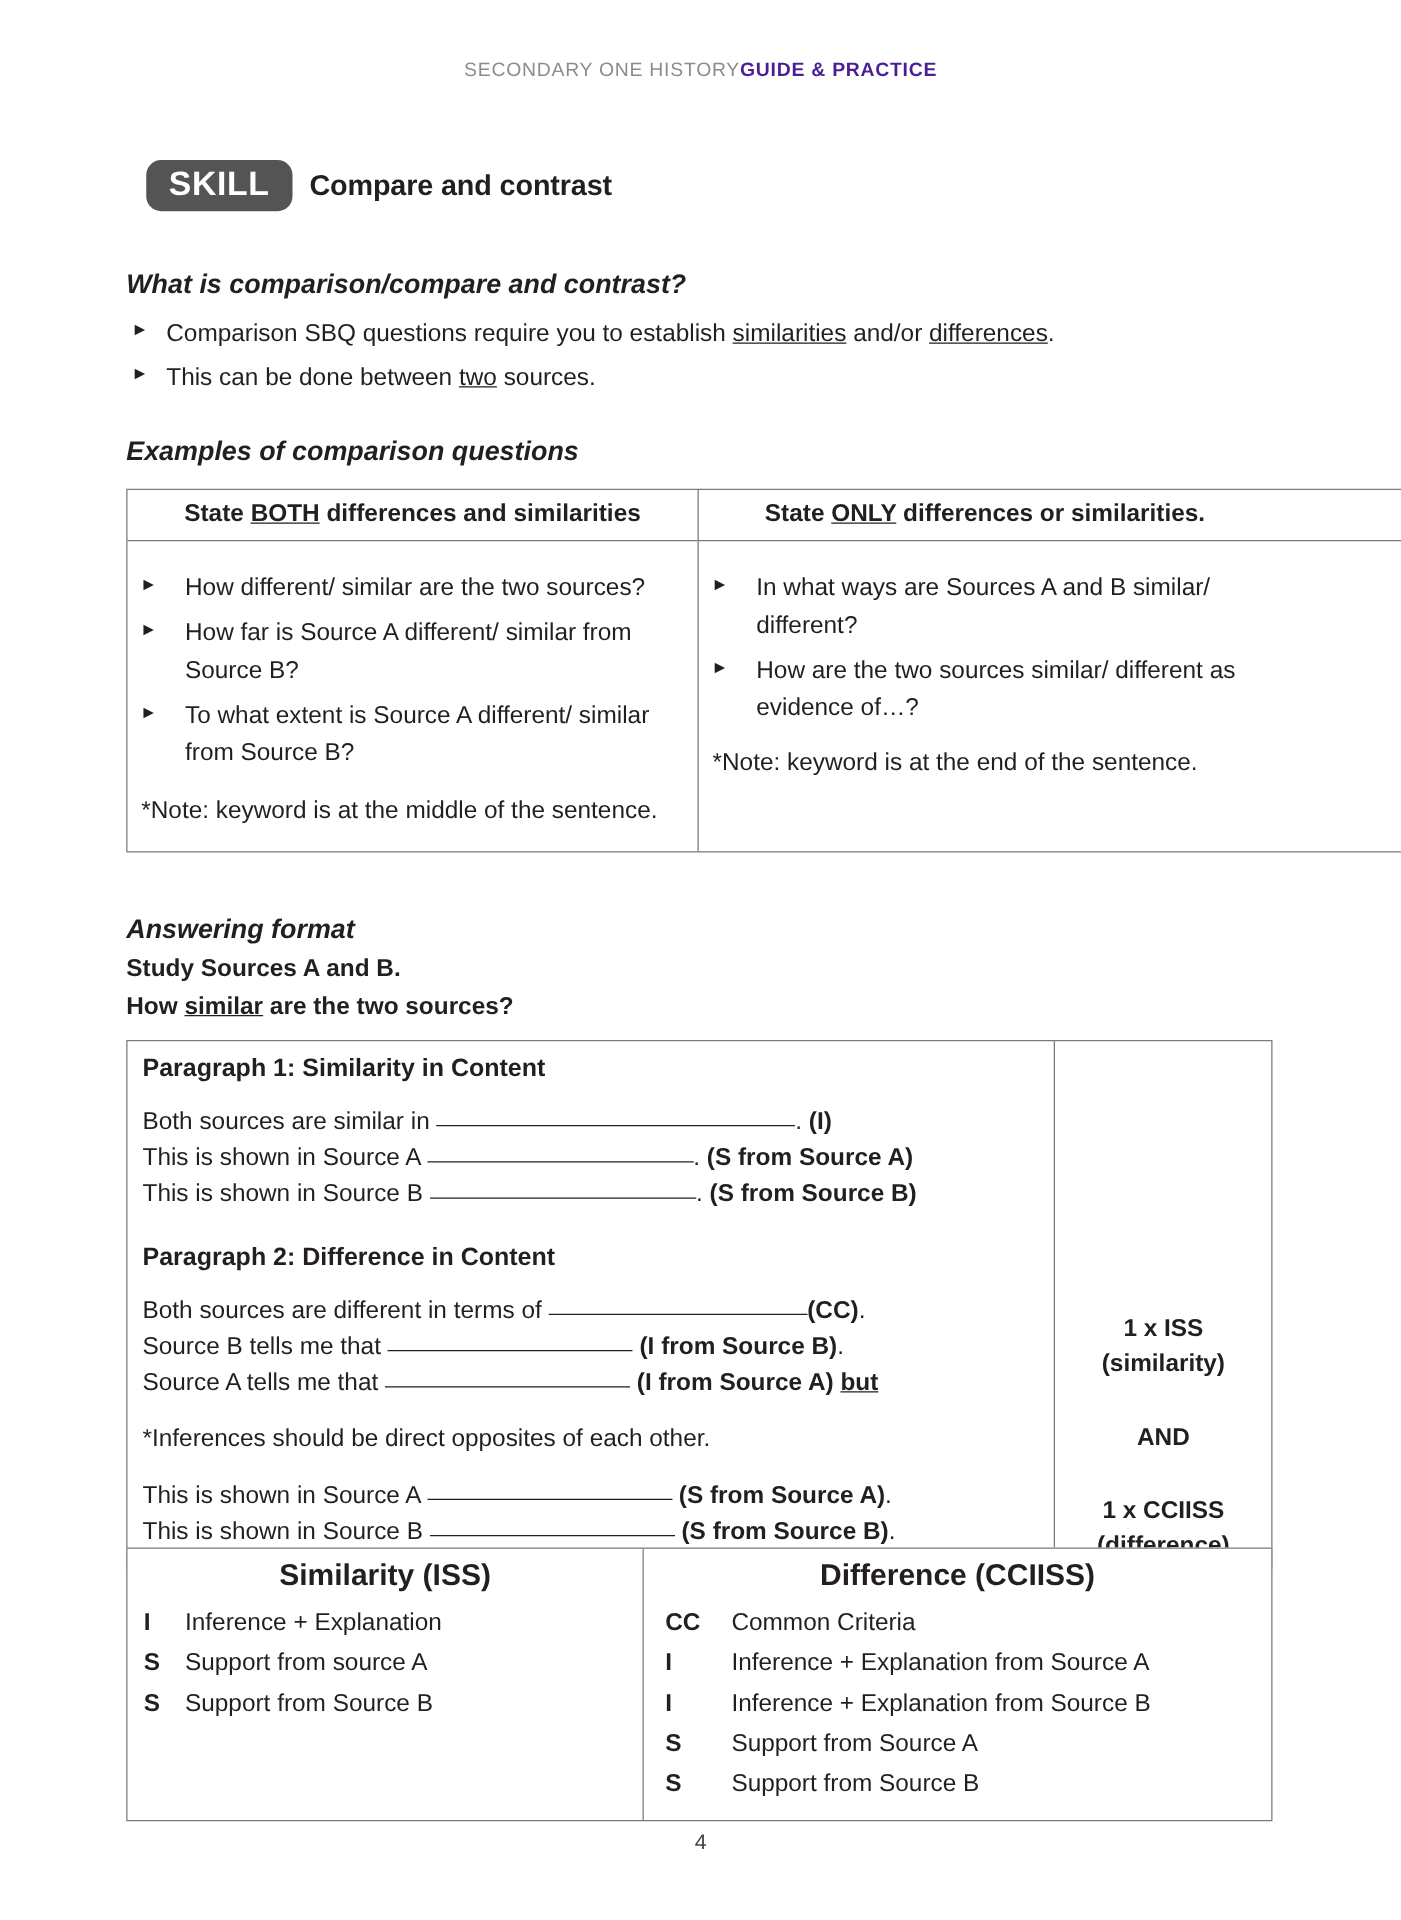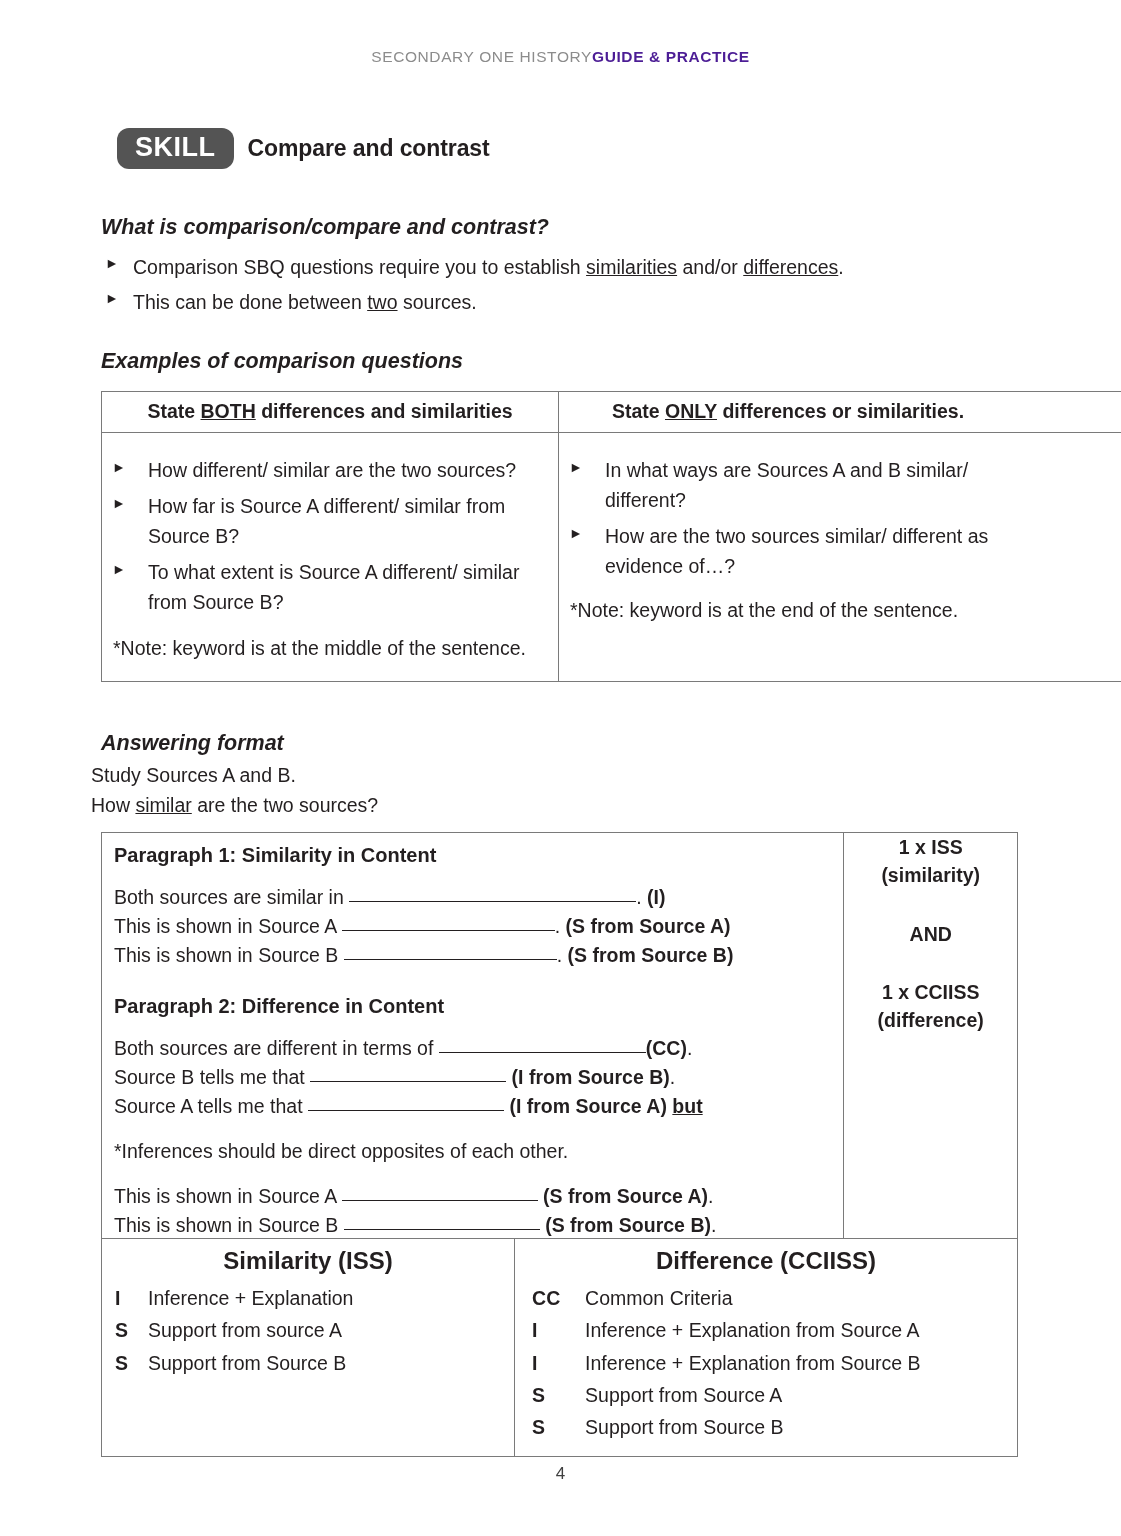--- a/index.html
+++ b/index.html
@@ -153,21 +153,21 @@
     box-sizing: border-box;
     border-right: 1.3px solid #7a7a7a;
     padding: 11px 12px 14px 12px;
   }
   #tbl-answer .right-col {
     width: 173px;
     box-sizing: border-box;
     display: flex;
     flex-direction: column;
     align-items: center;
-    justify-content: flex-start;
+    justify-content: flex-end;
     text-align: center;
     font-size: 19.5px;
     font-weight: 700;
     line-height: 1.45;
     padding-bottom: 4px;
   }
   .para-head {
     font-size: 20px;
     font-weight: 700;
     margin-bottom: 16px;
@@ -214,24 +214,25 @@
     font-weight: 700;
     flex: 0 0 auto;
   }
   #tbl-legend .c1 .code { width: 38px; padding-left: 5px; box-sizing: border-box; }
   #tbl-legend .c2 .code { width: 62px; padding-left: 9px; box-sizing: border-box; }
   .legend-row .desc { flex: 1 1 auto; }
 
   
   #answer-intro {
     position: absolute;
-    left: 91px;
+    left: 101px;
     top: 760px;
     font-size: 19.5px;
     line-height: 1.54;
+    font-weight: bold;
   }
 
   
   .pageno {
     position: absolute;
     left: 0;
     top: 1464px;
     width: 1121px;
     text-align: center;
     font-size: 17px;

